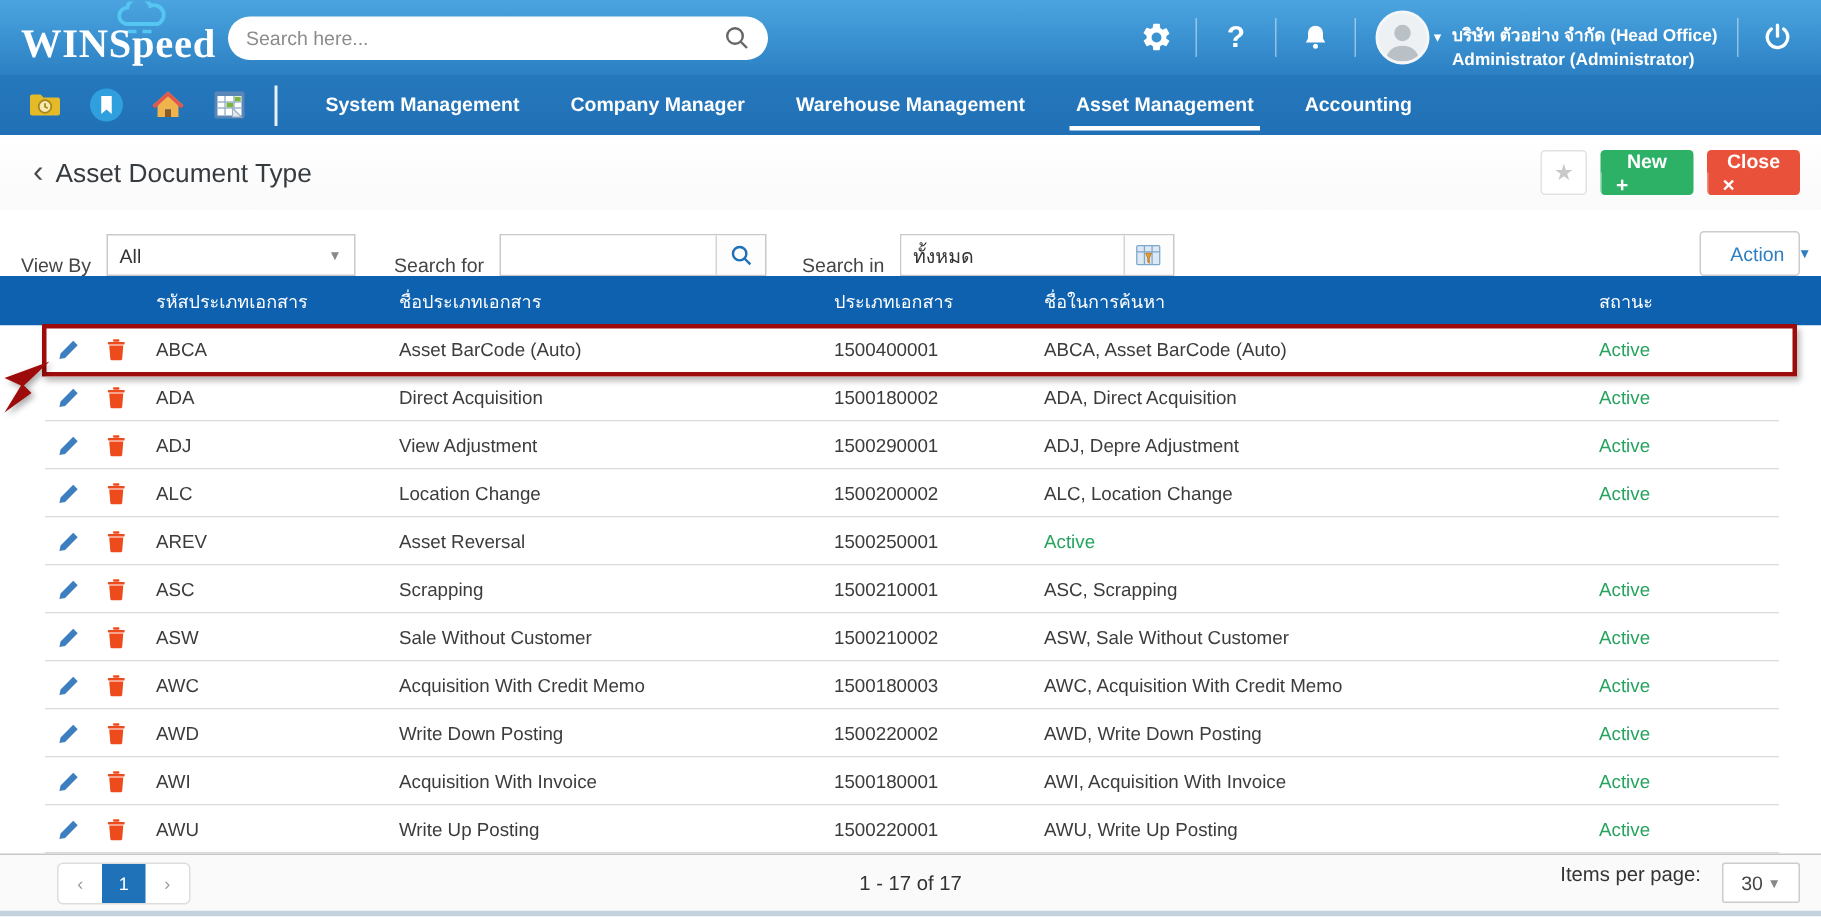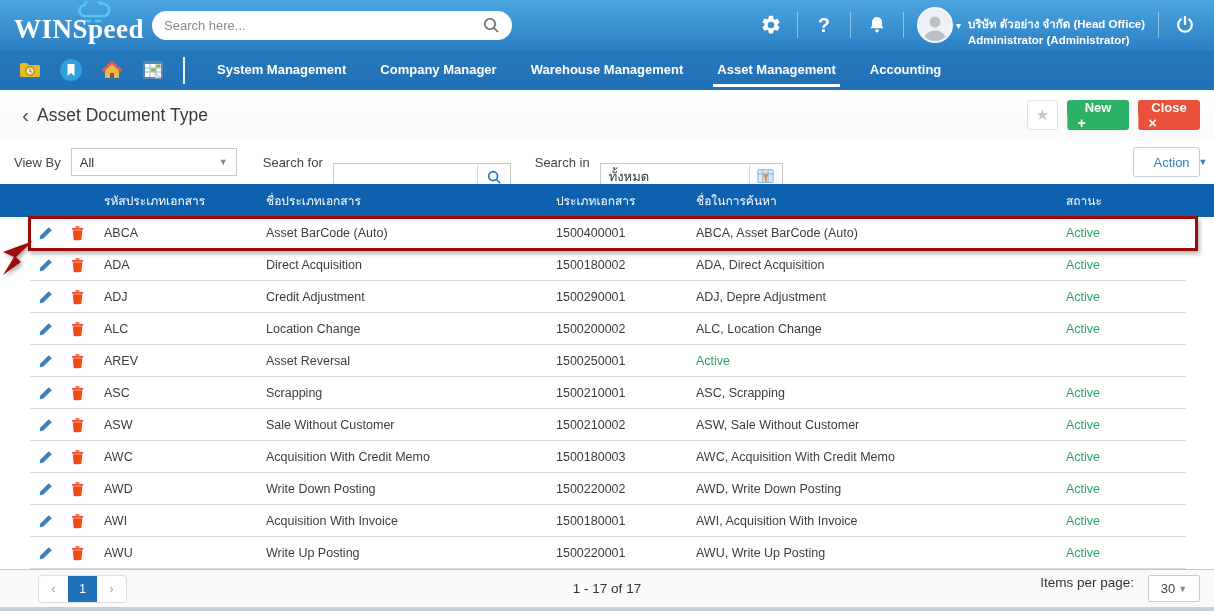--- a/index.html
+++ b/index.html
@@ -74,21 +74,21 @@
   }
   .btn-split {
     height:30px; border-radius:3px; display:flex; align-items:stretch;
     color:#fff; font-size:13px; font-weight:bold; cursor:pointer;flex-direction:column;
   }
   .btn-split .main { width:62px; display:flex; align-items:center; justify-content:center; }
   .btn-split .side { width:28px; display:flex; align-items:center; justify-content:center; border-left:1px solid rgba(255,255,255,.35); font-size:14px; }
   .btn-new { background:#2CB167; }
   .btn-close { background:#E9513B; }
   
-  .filter-row { height:44px; display:flex; align-items:center; padding:0 14px; font-size:13px; color:#444; }
+  .filter-row { height:44px; display:flex; align-items:flex-end; padding:0 14px; font-size:13px; color:#444; }
   .flabel { margin-right:10px; white-space:nowrap; }
   .select-box {
     width:166px; height:28px; border:1px solid #c9c9c9; background:#fff;
     display:flex; align-items:center; padding:0 8px; color:#333; cursor:pointer;
   }
   .select-box .caret { margin-left:auto; color:#888; font-size:9px; }
   .gap24 { width:24px; } .gap26 { width:26px; }
   .input-group { display:flex; height:28px; border:1px solid #c9c9c9; background:#fff;margin-top:29px; }
   .input-group input {
     border:none; outline:none; width:143px; padding:0 8px; font-size:13px; color:#333;
@@ -373,21 +373,21 @@
           </span>
           <span class="row-icon">
             <svg width="15" height="16" viewBox="0 0 16 17">
               <path d="M3 5.6h10l-.8 9.6a1 1 0 0 1-1 .9H4.8a1 1 0 0 1-1-.9z" fill="#EE4B1C"></path>
               <rect x="2" y="3.2" width="12" height="1.7" rx=".5" fill="#EE4B1C"></rect>
               <rect x="5.8" y="1.2" width="4.4" height="1.7" rx=".5" fill="#EE4B1C"></rect>
             </svg>
           </span>
         </div>
         <div>ADJ</div>
-        <div>Credit Adjustment</div>
+        <div>View Adjustment</div>
         <div>1500290001</div>
         <div>ADJ, Depre Adjustment</div>
         <div class="cell-status">Active</div>
       </div>
 
       <div class="trow">
         <div class="cell-icons">
           <span class="row-icon">
             <svg width="16" height="16" viewBox="0 0 16 16">
               <path d="M10.8 2.2l3 3-8.4 8.4-3.8.8.8-3.8z" fill="#3C7EBF"></path>

